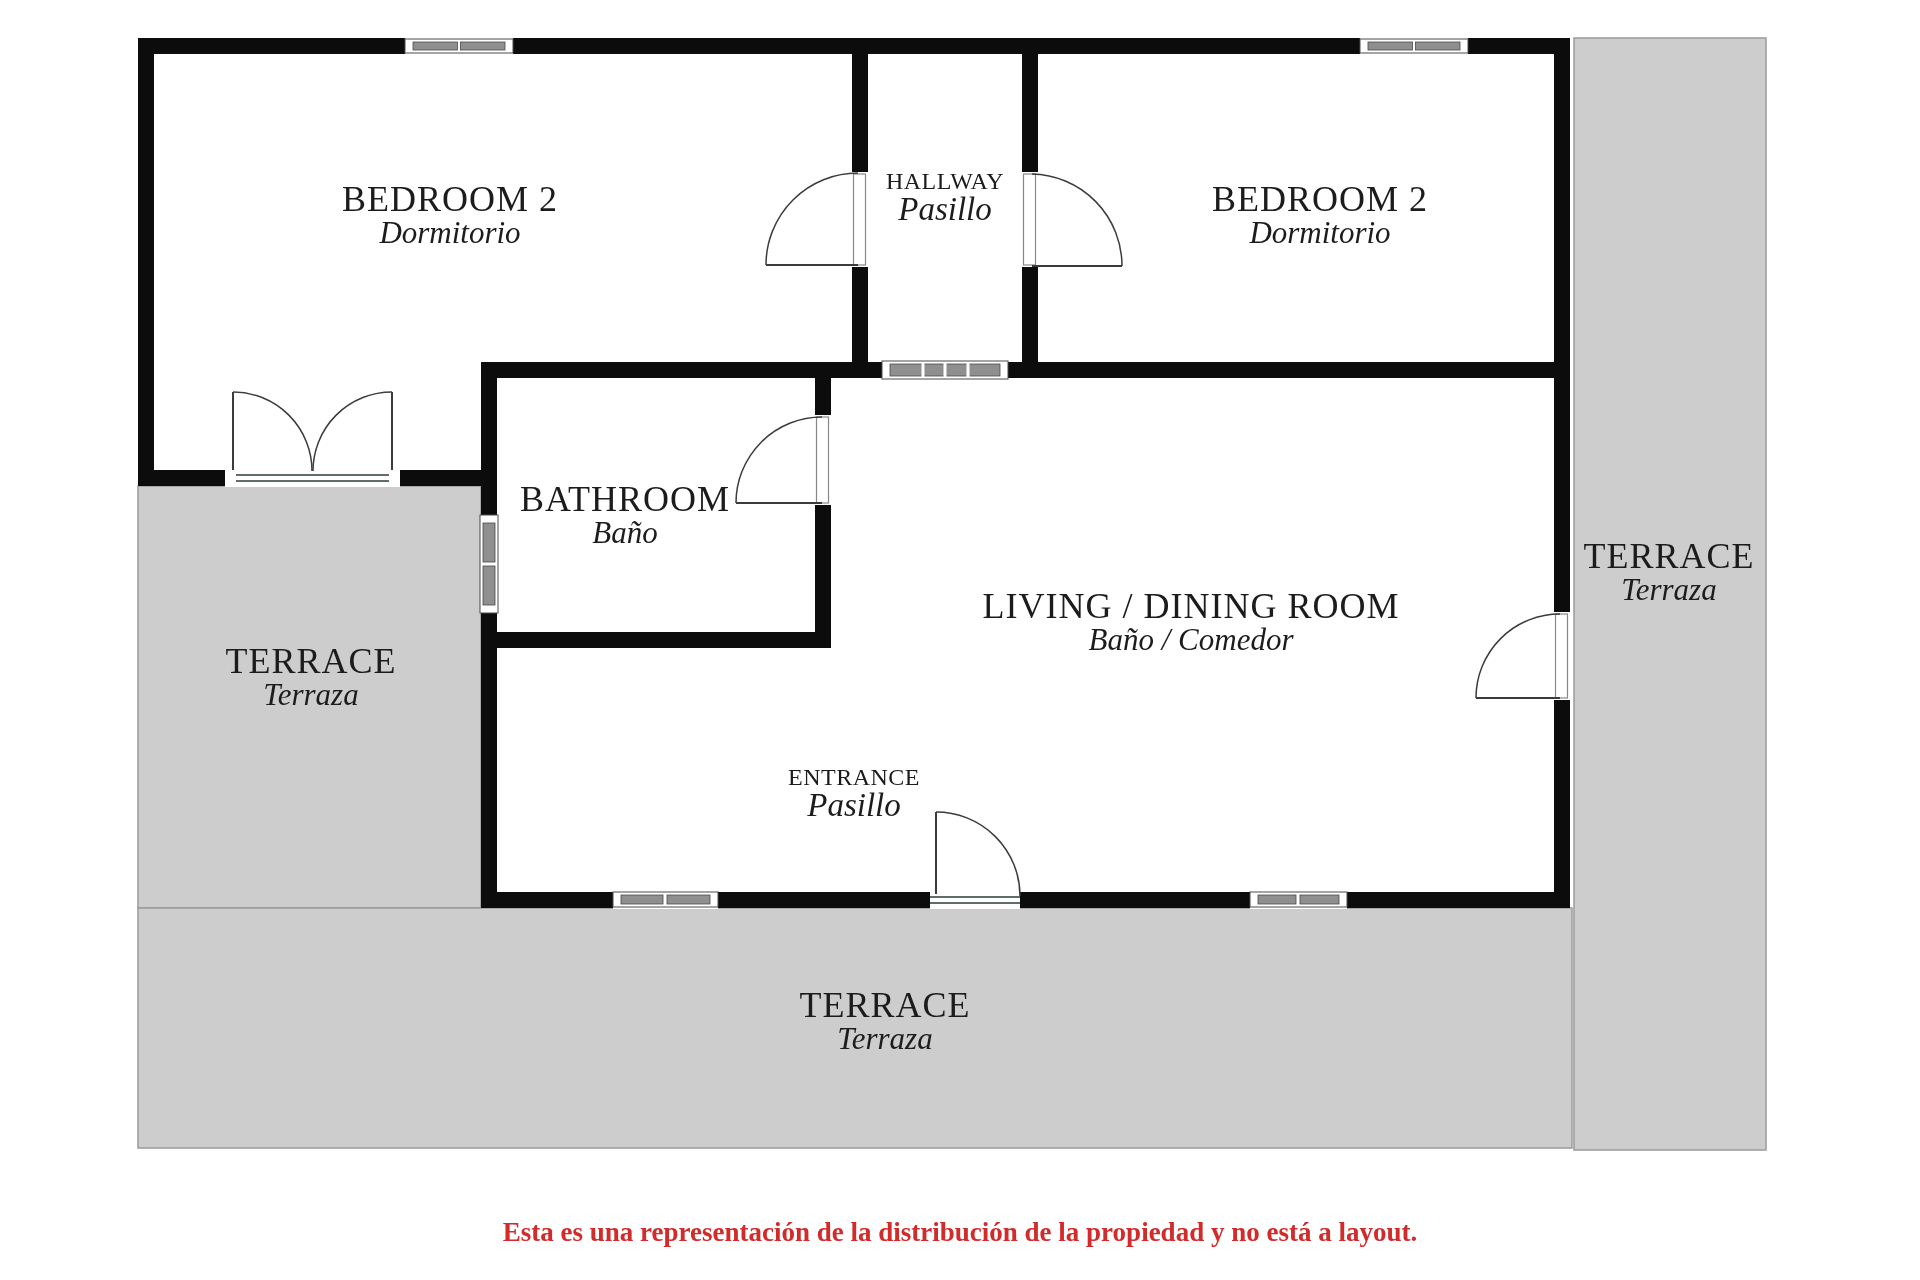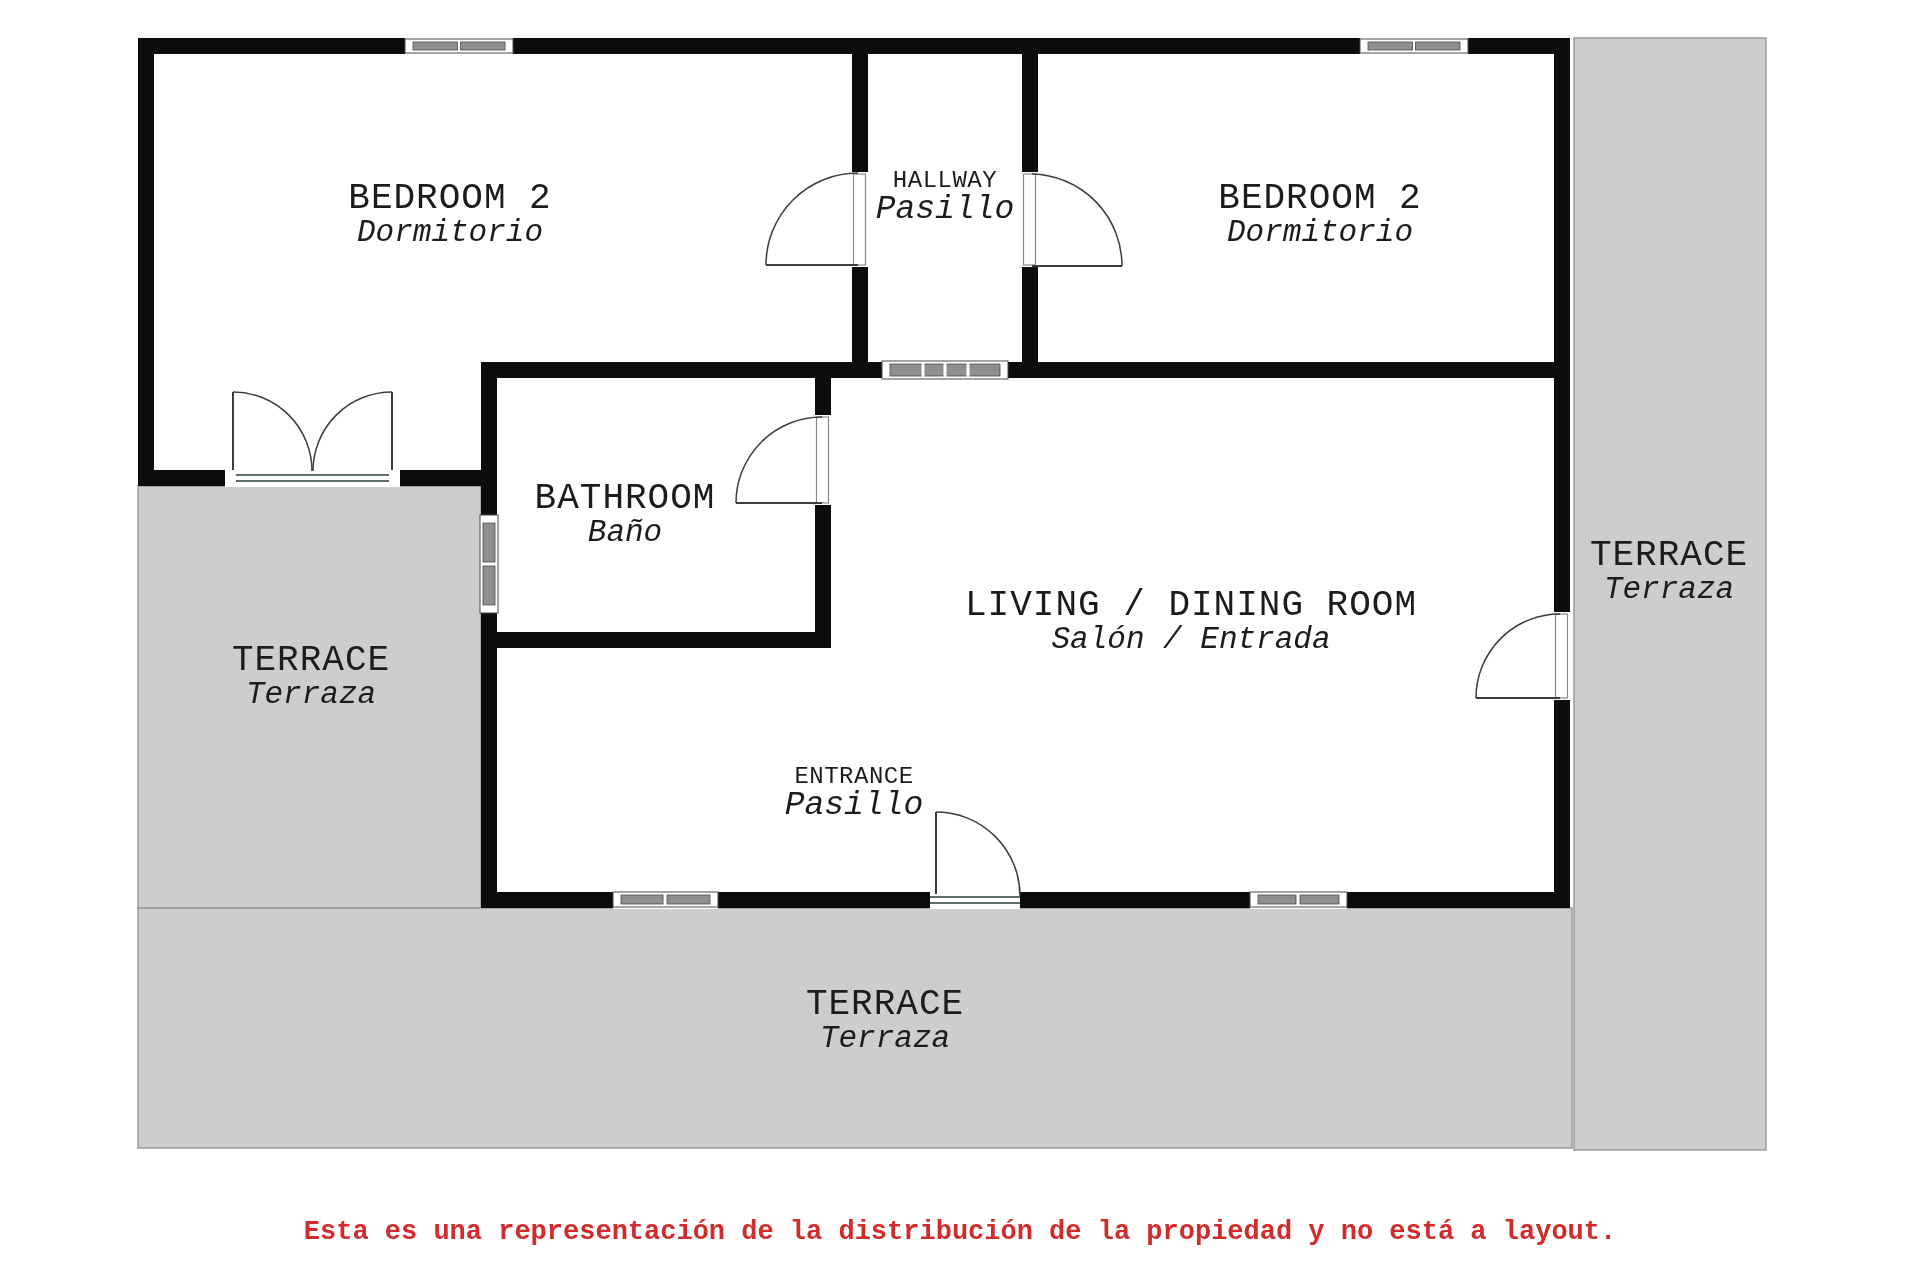--- a/index.html
+++ b/index.html
@@ -12,21 +12,21 @@
     --threshold:#5e6e68;
     --label_text:#1c1c1c;
     --footer_black:#111111;
     --footer_red:#d22b2b;
     --page_bg:#ffffff;
   }
   html,body{margin:0;padding:0;background:var(--page_bg);}
   .stage{
     position:relative;width:1920px;height:1280px;overflow:hidden;
     background:var(--page_bg);
-    font-family:Liberation Mono, monospace;
+    font-family:Liberation Serif, serif;
   }
   .plan-svg{position:absolute;left:0;top:0;}
   .terrace{fill:var(--terrace_fill);stroke:var(--terrace_border);stroke-width:1.5;}
   .wall{fill:var(--wall);}
   .opening{fill:#ffffff;}
   .win-outer{fill:#ffffff;stroke:var(--window_outline);stroke-width:1;}
   .pane{fill:var(--window_pane);stroke:var(--window_outline);stroke-width:0.8;}
   .pane-divider{stroke:#ffffff;stroke-width:3;}
   .door-frame{fill:#ffffff;stroke:#888888;stroke-width:1.2;}
   .arc{fill:none;stroke:var(--door_line);stroke-width:1.5;}
@@ -178,21 +178,21 @@
     <div class="room-sublabel">Dormitorio</div>
   </div>
 
   <div class="room-label-group" style="left:625px;top:514px;">
     <div class="room-label">BATHROOM</div>
     <div class="room-sublabel">Baño</div>
   </div>
 
   <div class="room-label-group" style="left:1191px;top:621px;">
     <div class="room-label">LIVING / DINING ROOM</div>
-    <div class="room-sublabel">Salón / Entrada</div>
+    <div class="room-sublabel">Baño / Comedor</div>
   </div>
 
   <div class="room-label-group small" style="left:854px;top:793px;">
     <div class="room-label">ENTRANCE</div>
     <div class="room-sublabel">Pasillo</div>
   </div>
 
   <div class="room-label-group" style="left:311px;top:676px;">
     <div class="room-label">TERRACE</div>
     <div class="room-sublabel">Terraza</div>

